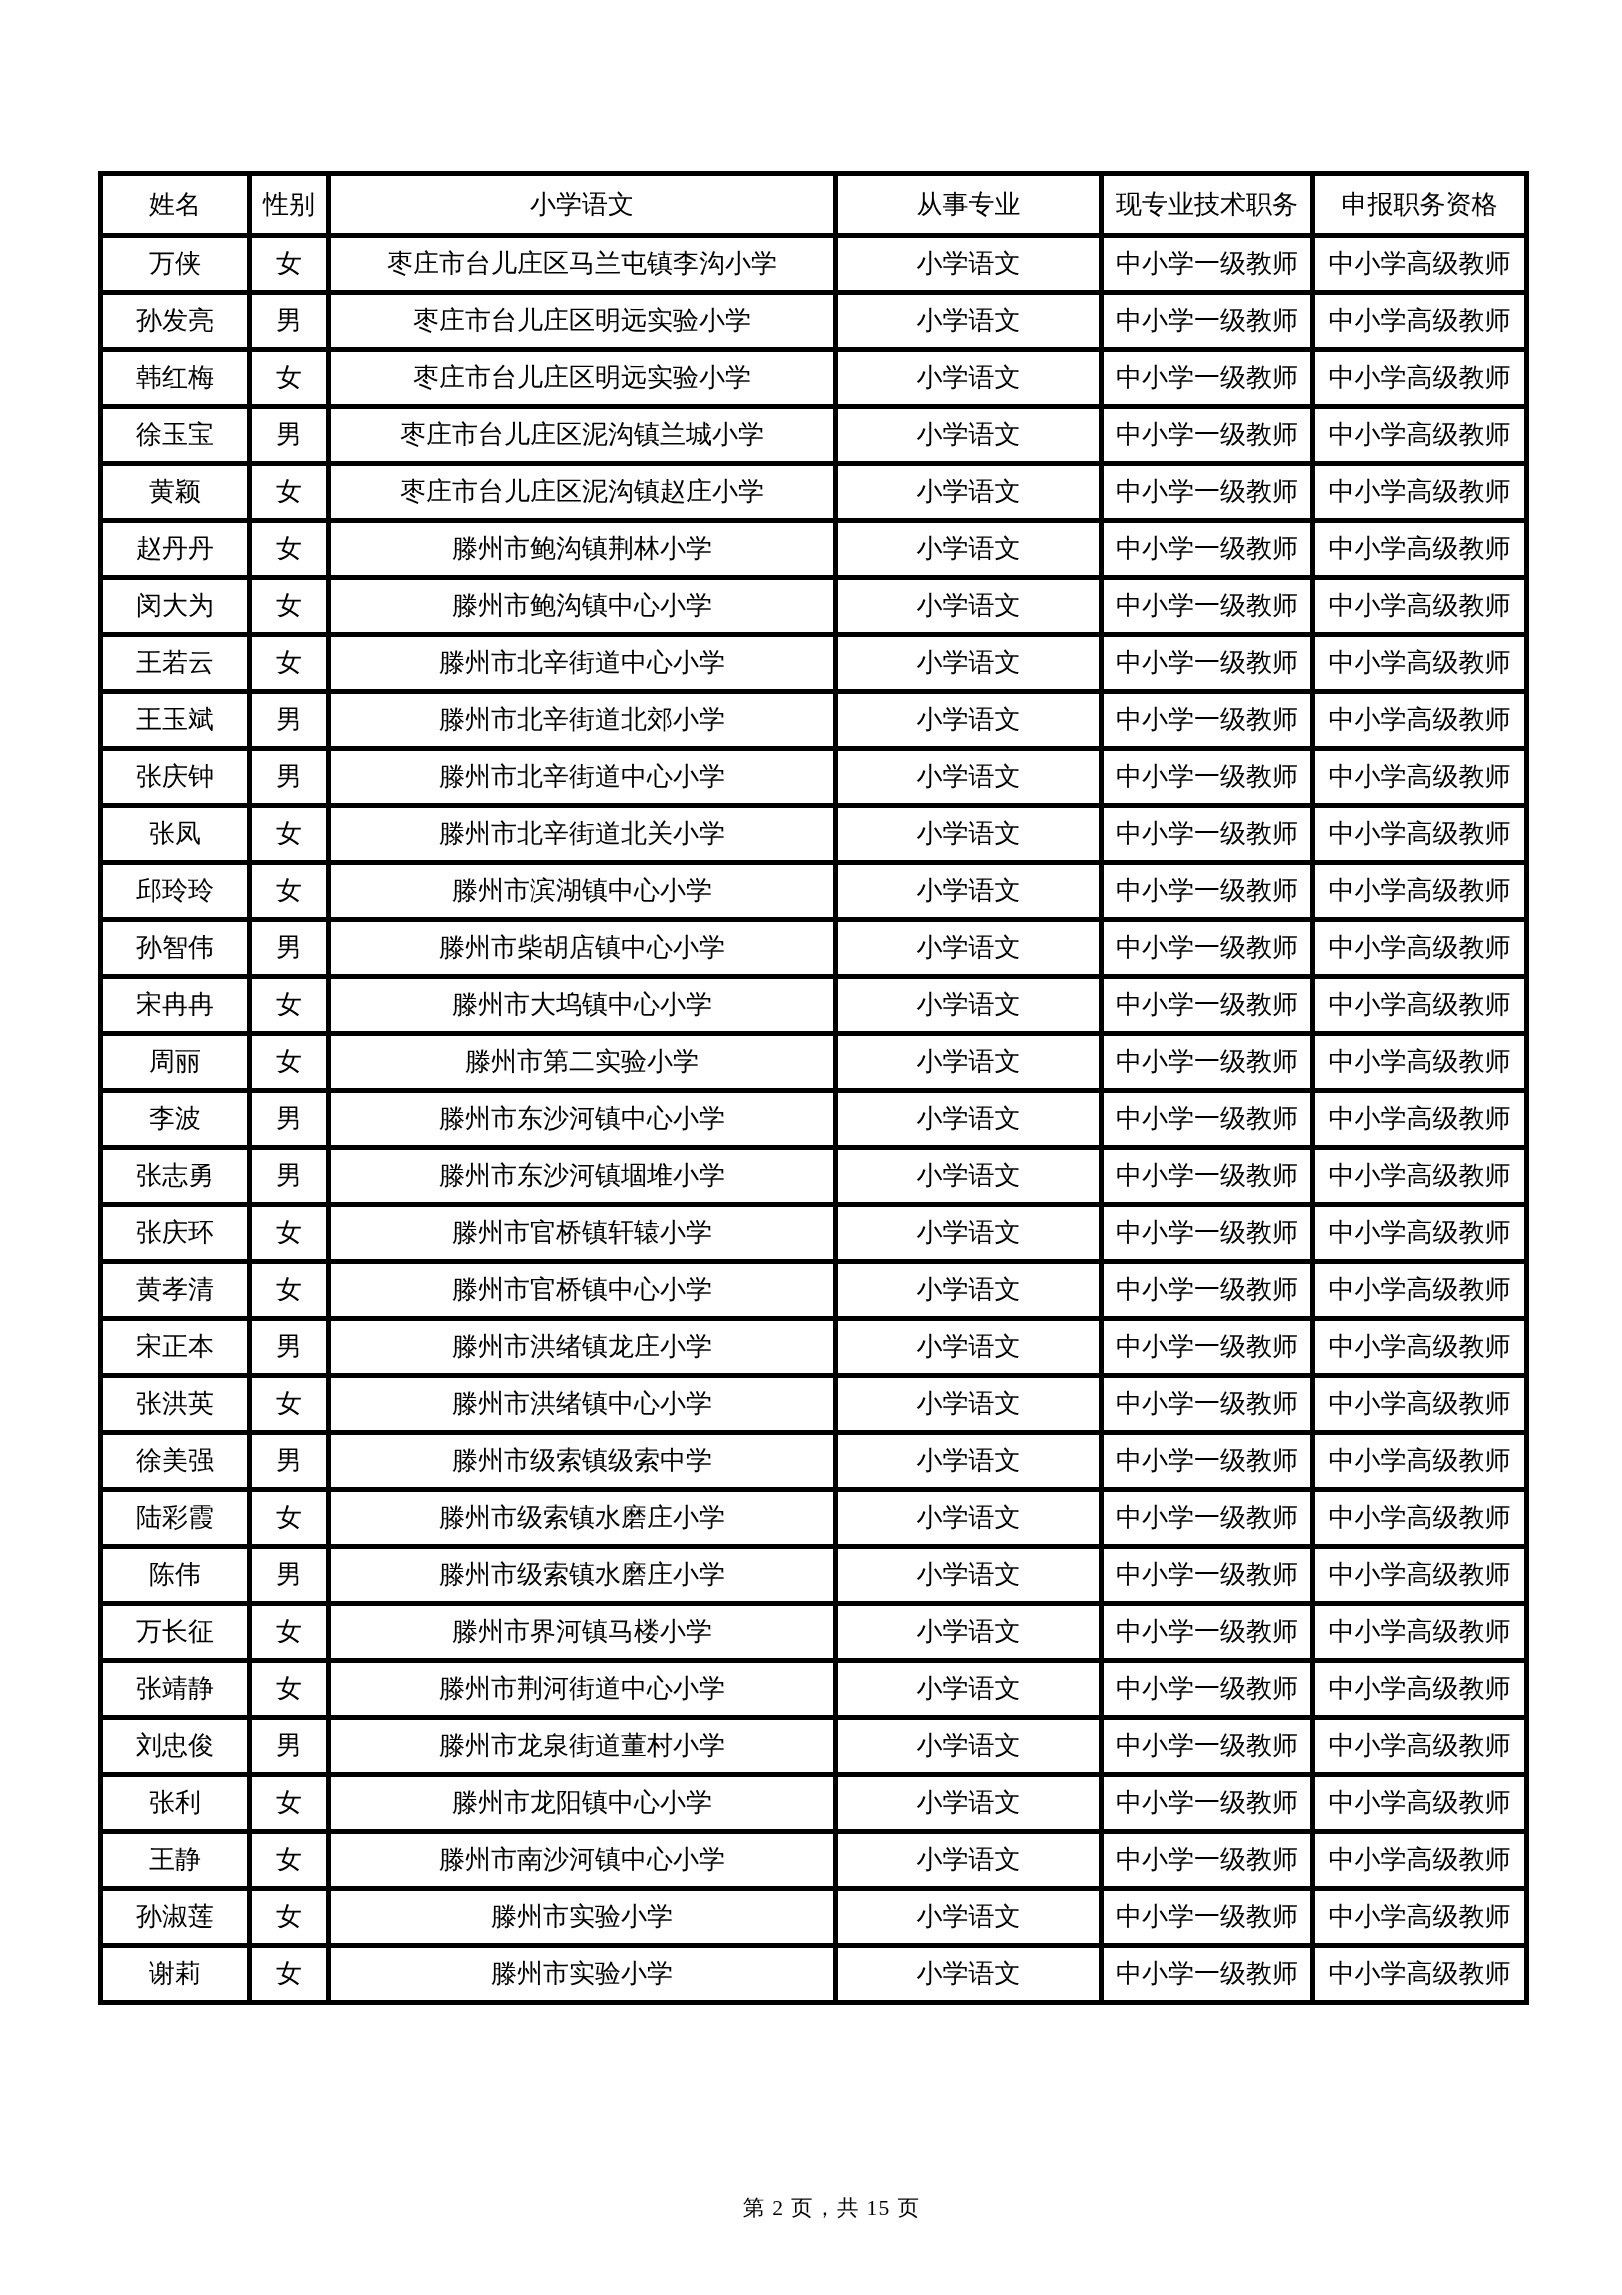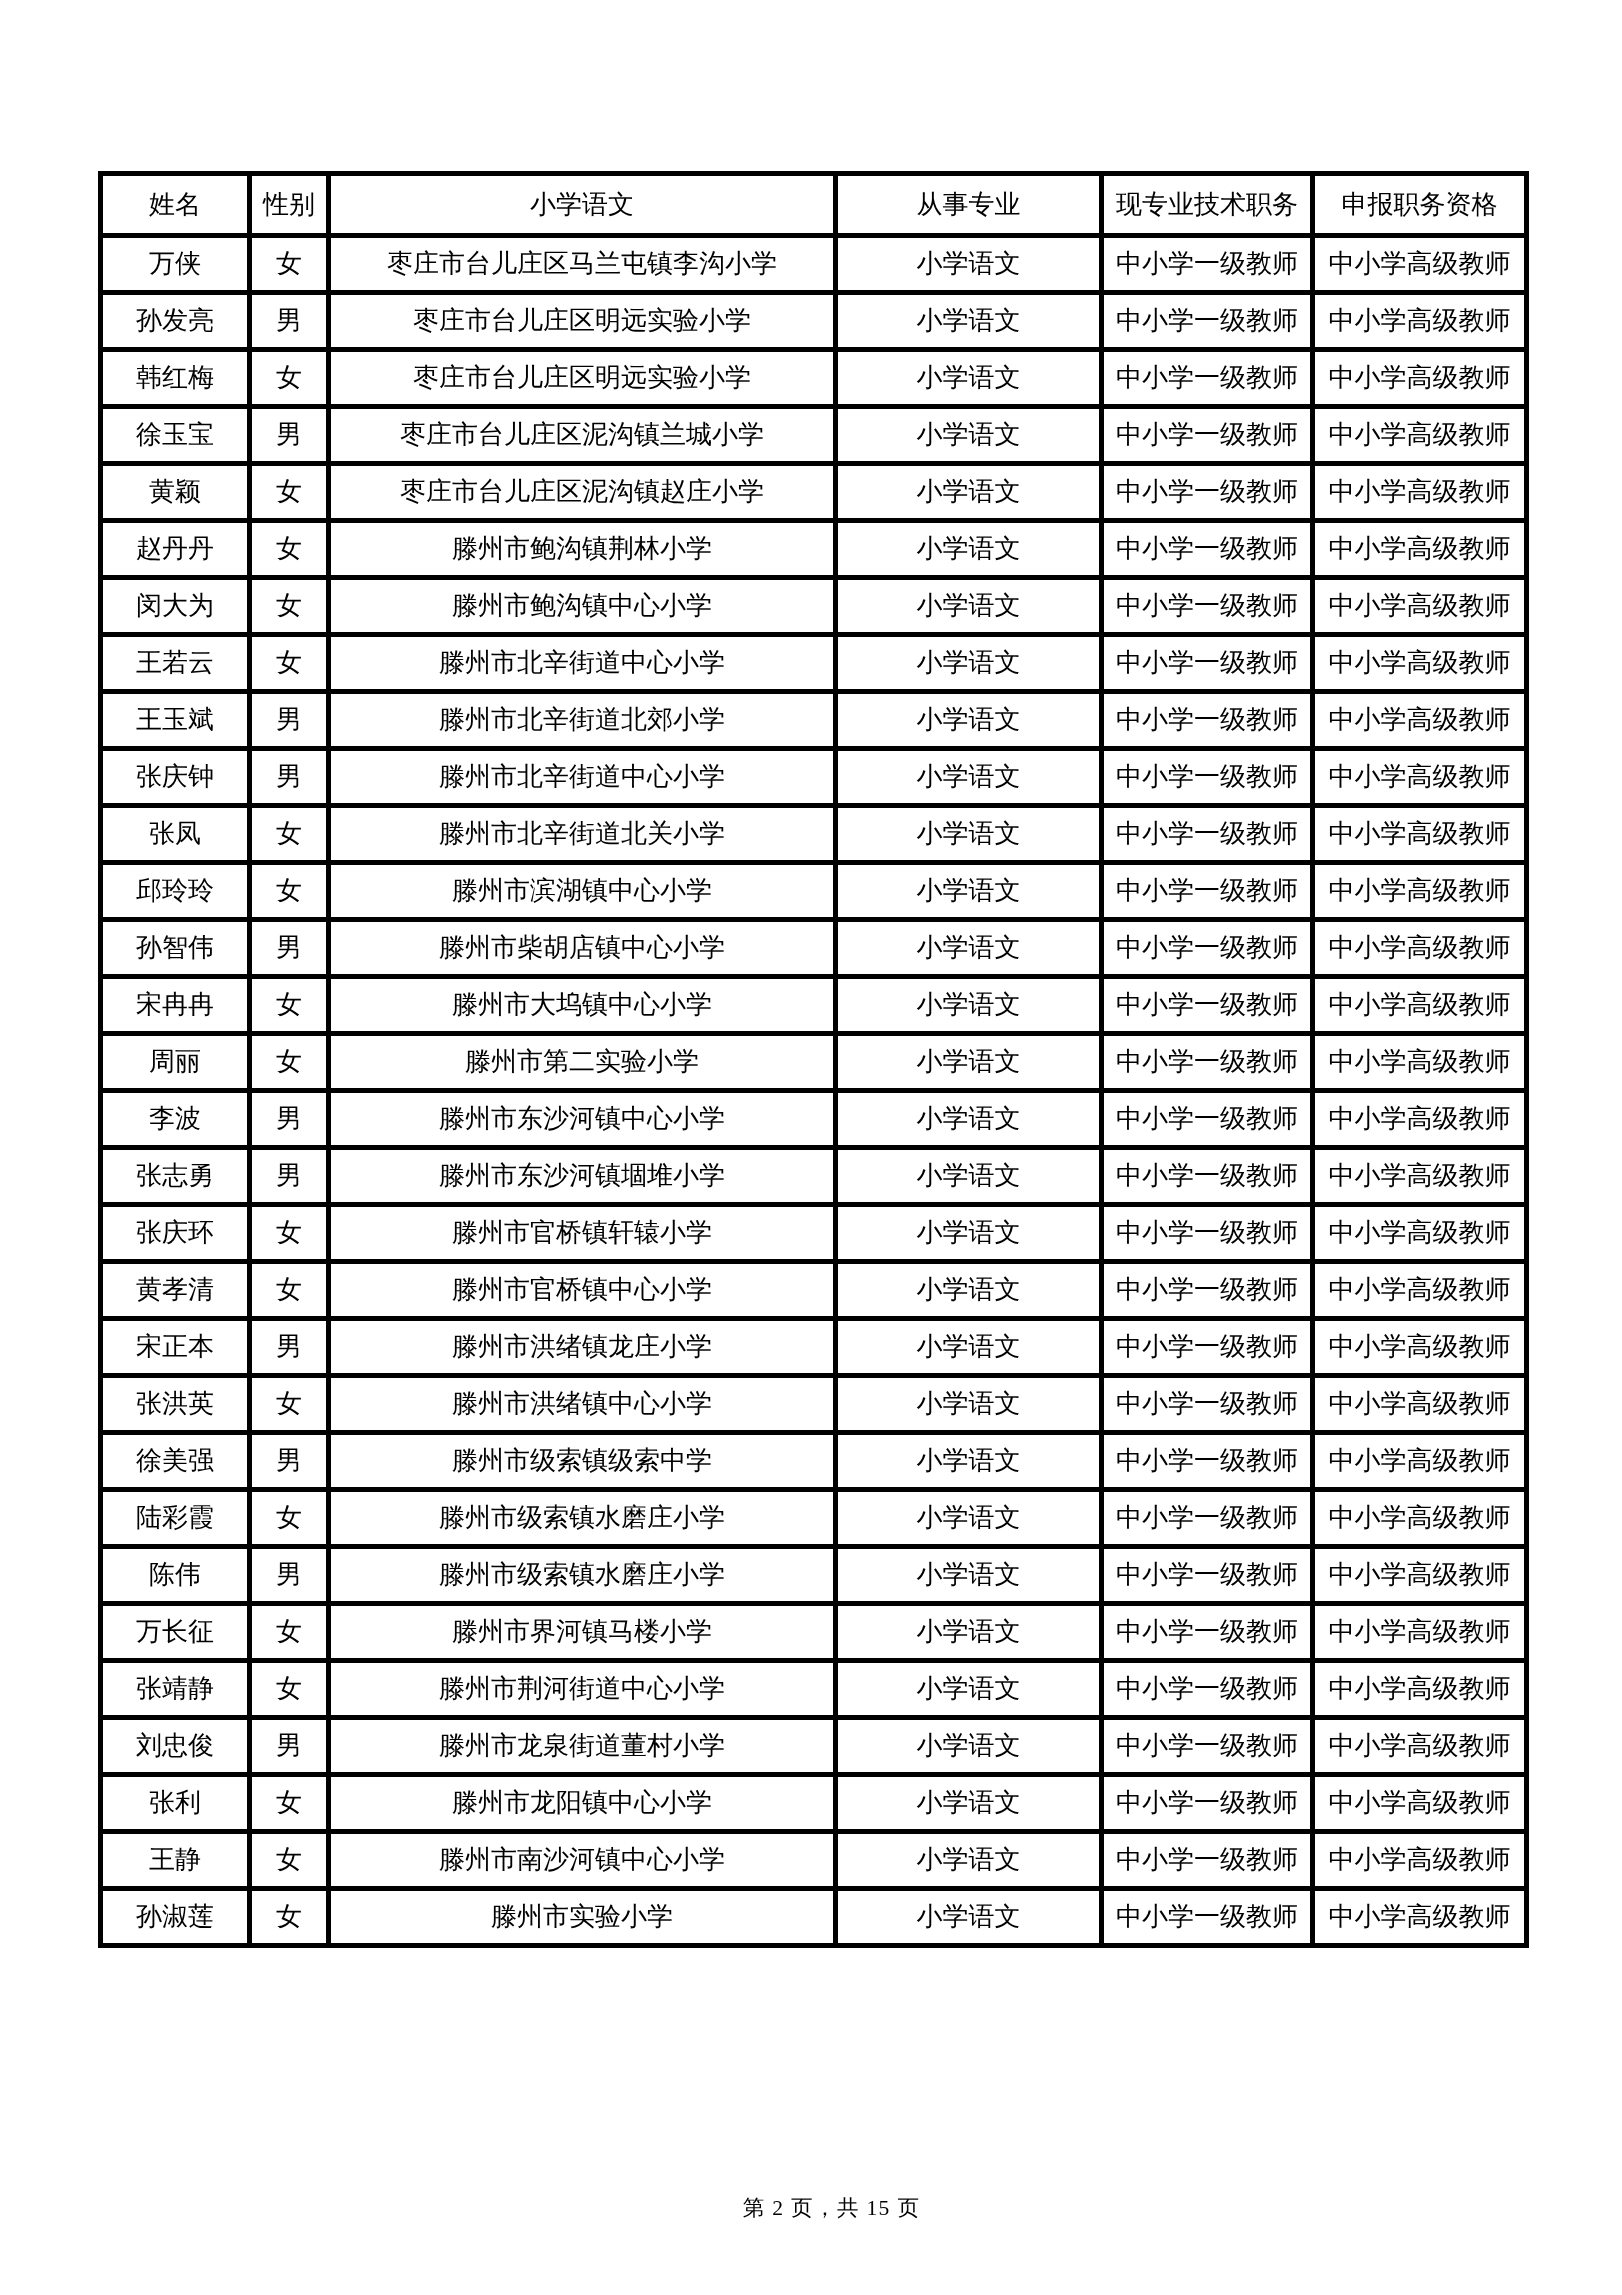--- a/index.html
+++ b/index.html
@@ -314,19 +314,27 @@
           <td>中小学高级教师</td>
         </tr>
         <tr>
           <td>孙淑莲</td>
           <td>女</td>
           <td>滕州市实验小学</td>
           <td>小学语文</td>
           <td>中小学一级教师</td>
           <td>中小学高级教师</td>
         </tr>
+        <tr>
+          <td>谢莉</td>
+          <td>女</td>
+          <td>滕州市实验小学</td>
+          <td>小学语文</td>
+          <td>中小学一级教师</td>
+          <td>中小学高级教师</td>
+        </tr>
       </tbody>
   </table>
 
   <div class="page-footer">第 2 页，共 15 页</div>
 
 </div>
 
 
 </body></html>

